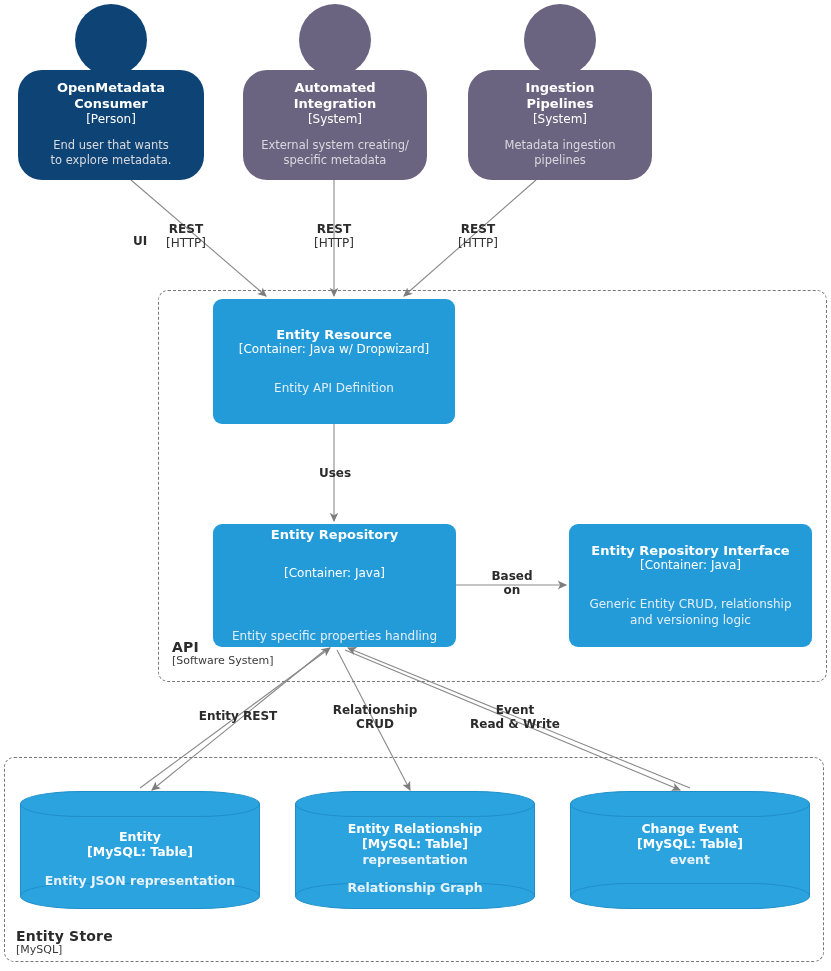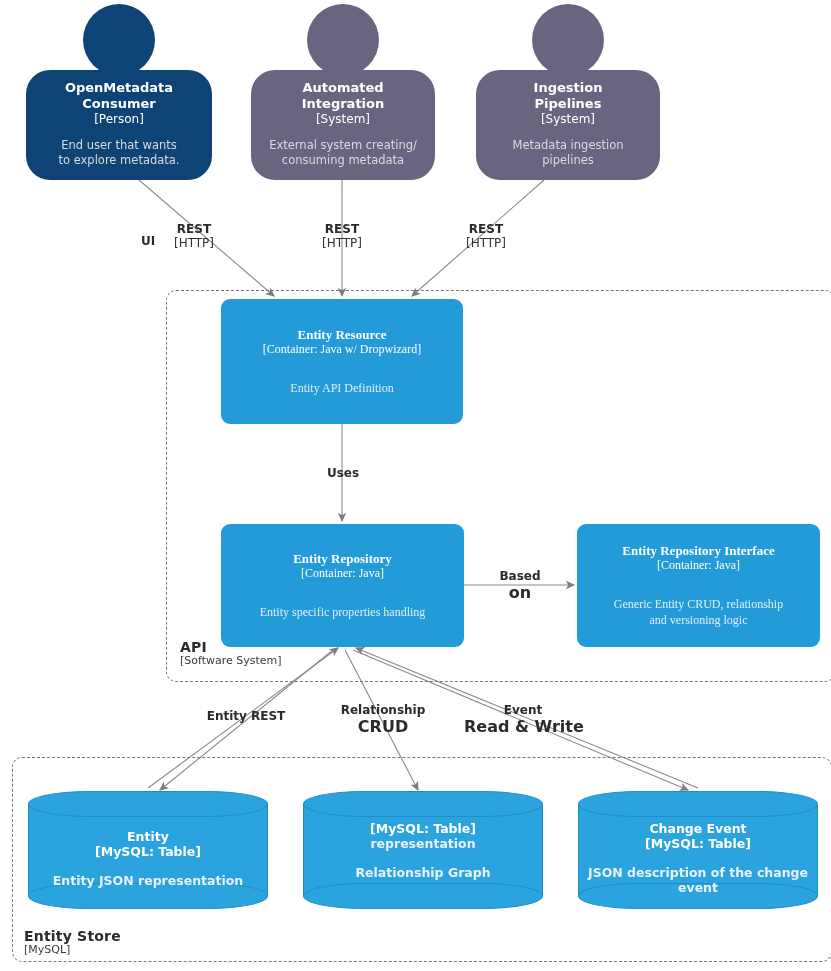--- a/index.html
+++ b/index.html
@@ -1,18 +1,18 @@
 <!DOCTYPE html>
 <html><head>
 <meta charset="utf-8">
 <style>
   html,body{margin:0;padding:0;background:#ffffff;}
   body{width:831px;height:971px;position:relative;overflow:hidden;
        font-family:"DejaVu Sans","Liberation Sans",sans-serif;}
-  #canvas{position:absolute;left:8px;top:0;width:672px;height:971px;}
+  #canvas{position:absolute;left:0;top:0;width:672px;height:971px;}
 
   svg.edges{position:absolute;left:0;top:0;width:831px;height:971px;pointer-events:none;}
 
   
   .boundary{position:absolute;border:1px dashed #777777;border-radius:10px;box-sizing:border-box;}
   .boundary-label{position:absolute;color:#2b2b2b;line-height:1.15;}
   .boundary-label .bname{font-size:14px;font-weight:bold;letter-spacing:.2px;}
   .boundary-label .btype{font-size:11px;font-weight:normal;color:#3a3a3a;}
 
   
@@ -24,21 +24,21 @@
   .actor .title{font-size:13px;font-weight:bold;color:#ffffff;line-height:1.2;}
   .actor .type{font-size:12px;color:#ffffff;line-height:1.25;margin-top:0px;}
   .actor .desc{font-size:11.5px;color:#d9d9de;line-height:1.3;margin-top:11px;}
 
   .person-navy .head,.person-navy .body{background:#0e4475;}
   .system-gray .head,.system-gray .body{background:#6b6480;}
 
   
   .container-box{position:absolute;background:#249bd9;border-radius:9px;box-sizing:border-box;
         display:flex;flex-direction:column;align-items:center;justify-content:center;
-        text-align:center;padding:8px 10px;font-family:Liberation Serif, serif;}
+        text-align:center;padding:8px 10px;}
   .container-box .title{font-size:13px;font-weight:bold;color:#ffffff;line-height:1.2;}
   .container-box .type{font-size:12px;color:#ffffff;line-height:1.3;}
   .container-box .desc{font-size:12px;color:#e2eef6;line-height:1.3;margin-top:23px;}
 
   
   .db{position:absolute;}
   .db .cyl-top{position:absolute;left:0;top:0;width:100%;height:26px;border-radius:50%/100%;
       background:#2aa3de;border:1px solid #1e8fc9;box-sizing:border-box;}
   .db .cyl-body{position:absolute;left:0;top:13px;width:100%;background:#2aa3de;
       border-left:1px solid #1e8fc9;border-right:1px solid #1e8fc9;box-sizing:border-box;}
@@ -47,21 +47,21 @@
   .db .dbtext{position:absolute;left:0;width:100%;text-align:center;box-sizing:border-box;padding:0 8px;}
   .db .title{font-size:12.5px;font-weight:bold;color:#ffffff;line-height:1.22;}
   .db .type{font-size:12.5px;font-weight:bold;color:#ffffff;line-height:1.22;}
   .db .desc{font-size:12.5px;font-weight:bold;color:#e7f2fa;line-height:1.25;margin-top:13px;}
 
   
   .edge-label{position:absolute;text-align:center;line-height:1.2;color:#2b2b2b;
               white-space:nowrap;}
   .edge-label .l1{font-size:12px;font-weight:bold;display:block;}
   .edge-label .l2{font-size:12px;font-weight:normal;display:block;color:#333333;}
-  .edge-label.bold2 .l2{font-weight:bold;font-size:16px;color:#2b2b2b;}
+  .edge-label.bold2 .l2{font-weight:bold;font-size:12px;color:#2b2b2b;}
 </style>
 </head>
 <body>
 
 <div id="canvas">
 
   <svg class="edges" viewBox="0 0 831 971">
     <defs>
       <marker id="ah" markerWidth="9" markerHeight="9" refX="7.4" refY="4.5" orient="auto" markerUnits="strokeWidth">
         <path d="M0,0.6 L8.4,4.5 L0,8.4 L2.1,4.5 Z" fill="#7d7d7d"></path>
@@ -100,21 +100,21 @@
     </div>
   </div>
 
   <div class="actor system-gray" style="left:243px;top:4px;width:184px;height:176px;">
     <div class="head" style="left:56px;top:0px;width:72px;height:72px;"></div>
     <div class="body" style="left:0px;top:66px;width:184px;height:110px;">
       <div class="title">Automated</div>
       <div class="title">Integration</div>
       <div class="type">[System]</div>
       <div class="desc">External system creating/</div>
-      <div class="desc" style="margin-top:0">consuming metadata</div>
+      <div class="desc" style="margin-top:0">specific metadata</div>
     </div>
   </div>
 
   <div class="actor system-gray" style="left:468px;top:4px;width:184px;height:176px;">
     <div class="head" style="left:56px;top:0px;width:72px;height:72px;"></div>
     <div class="body" style="left:0px;top:66px;width:184px;height:110px;">
       <div class="title">Ingestion</div>
       <div class="title">Pipelines</div>
       <div class="type">[System]</div>
       <div class="desc">Metadata ingestion</div>
@@ -150,21 +150,21 @@
   <div class="container-box" style="left:213px;top:299px;width:242px;height:125px;">
     <div class="title">Entity Resource</div>
     <div class="type">[Container: Java w/ Dropwizard]</div>
     <div class="desc">Entity API Definition</div>
   </div>
 
   <div class="edge-label" style="left:306px;top:466px;width:58px;">
     <span class="l1">Uses</span>
   </div>
 
-  <div class="container-box" style="left:213px;top:524px;width:243px;height:123px;">
+  <div class="container-box" style="left:213px;top:524px;width:243px;height:123px;gap:24px;">
     <div class="title">Entity Repository</div>
     <div class="type">[Container: Java]</div>
     <div class="desc">Entity specific properties handling</div>
   </div>
 
   <div class="edge-label bold2" style="left:481px;top:569px;width:62px;">
     <span class="l1">Based</span>
     <span class="l2">on</span>
   </div>
 
@@ -204,31 +204,31 @@
       <div class="type">[MySQL: Table]</div>
       <div class="desc">Entity JSON representation</div>
     </div>
   </div>
 
   <div class="db" style="left:295px;top:791px;width:240px;height:118px;">
     <div class="cyl-body" style="height:92px;"></div>
     <div class="cyl-bottom" style="top:92px;"></div>
     <div class="cyl-top"></div>
     <div class="dbtext" style="top:30px;">
+      <div class="title">Entity Relationship</div>
       <div class="type">[MySQL: Table]</div>
       <div class="desc" style="margin-top:0">representation</div>
       <div class="desc">Relationship Graph</div>
     </div>
   </div>
 
   <div class="db" style="left:570px;top:791px;width:240px;height:118px;">
     <div class="cyl-body" style="height:92px;"></div>
     <div class="cyl-bottom" style="top:92px;"></div>
     <div class="cyl-top"></div>
     <div class="dbtext" style="top:30px;">
       <div class="title">Change Event</div>
       <div class="type">[MySQL: Table]</div>
-      <div class="desc">JSON description of the change</div>
       <div class="desc" style="margin-top:0">event</div>
     </div>
   </div>
 
 </div>
 
 </body></html>

